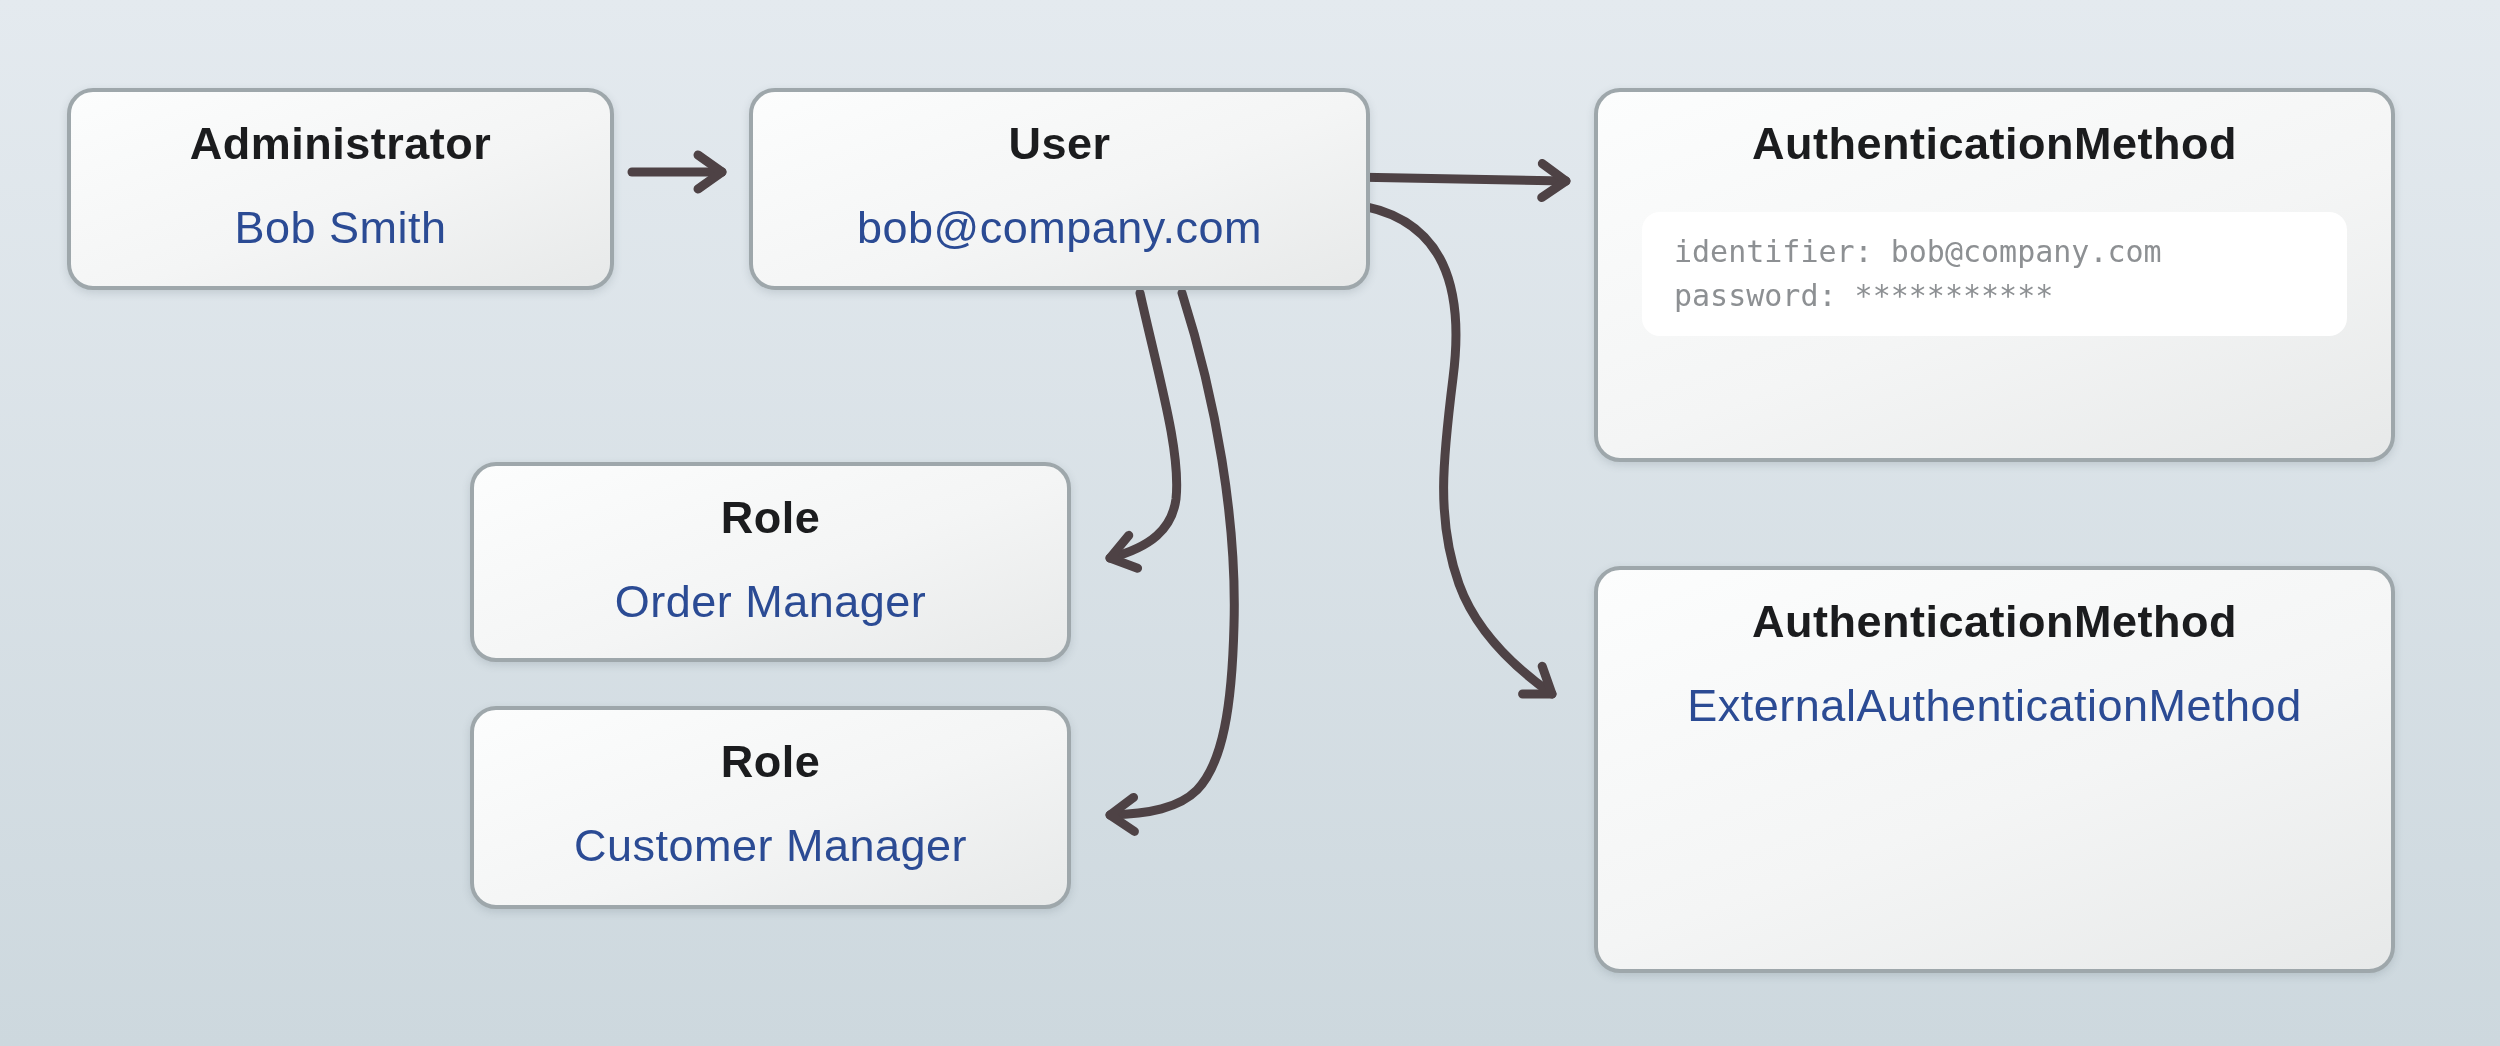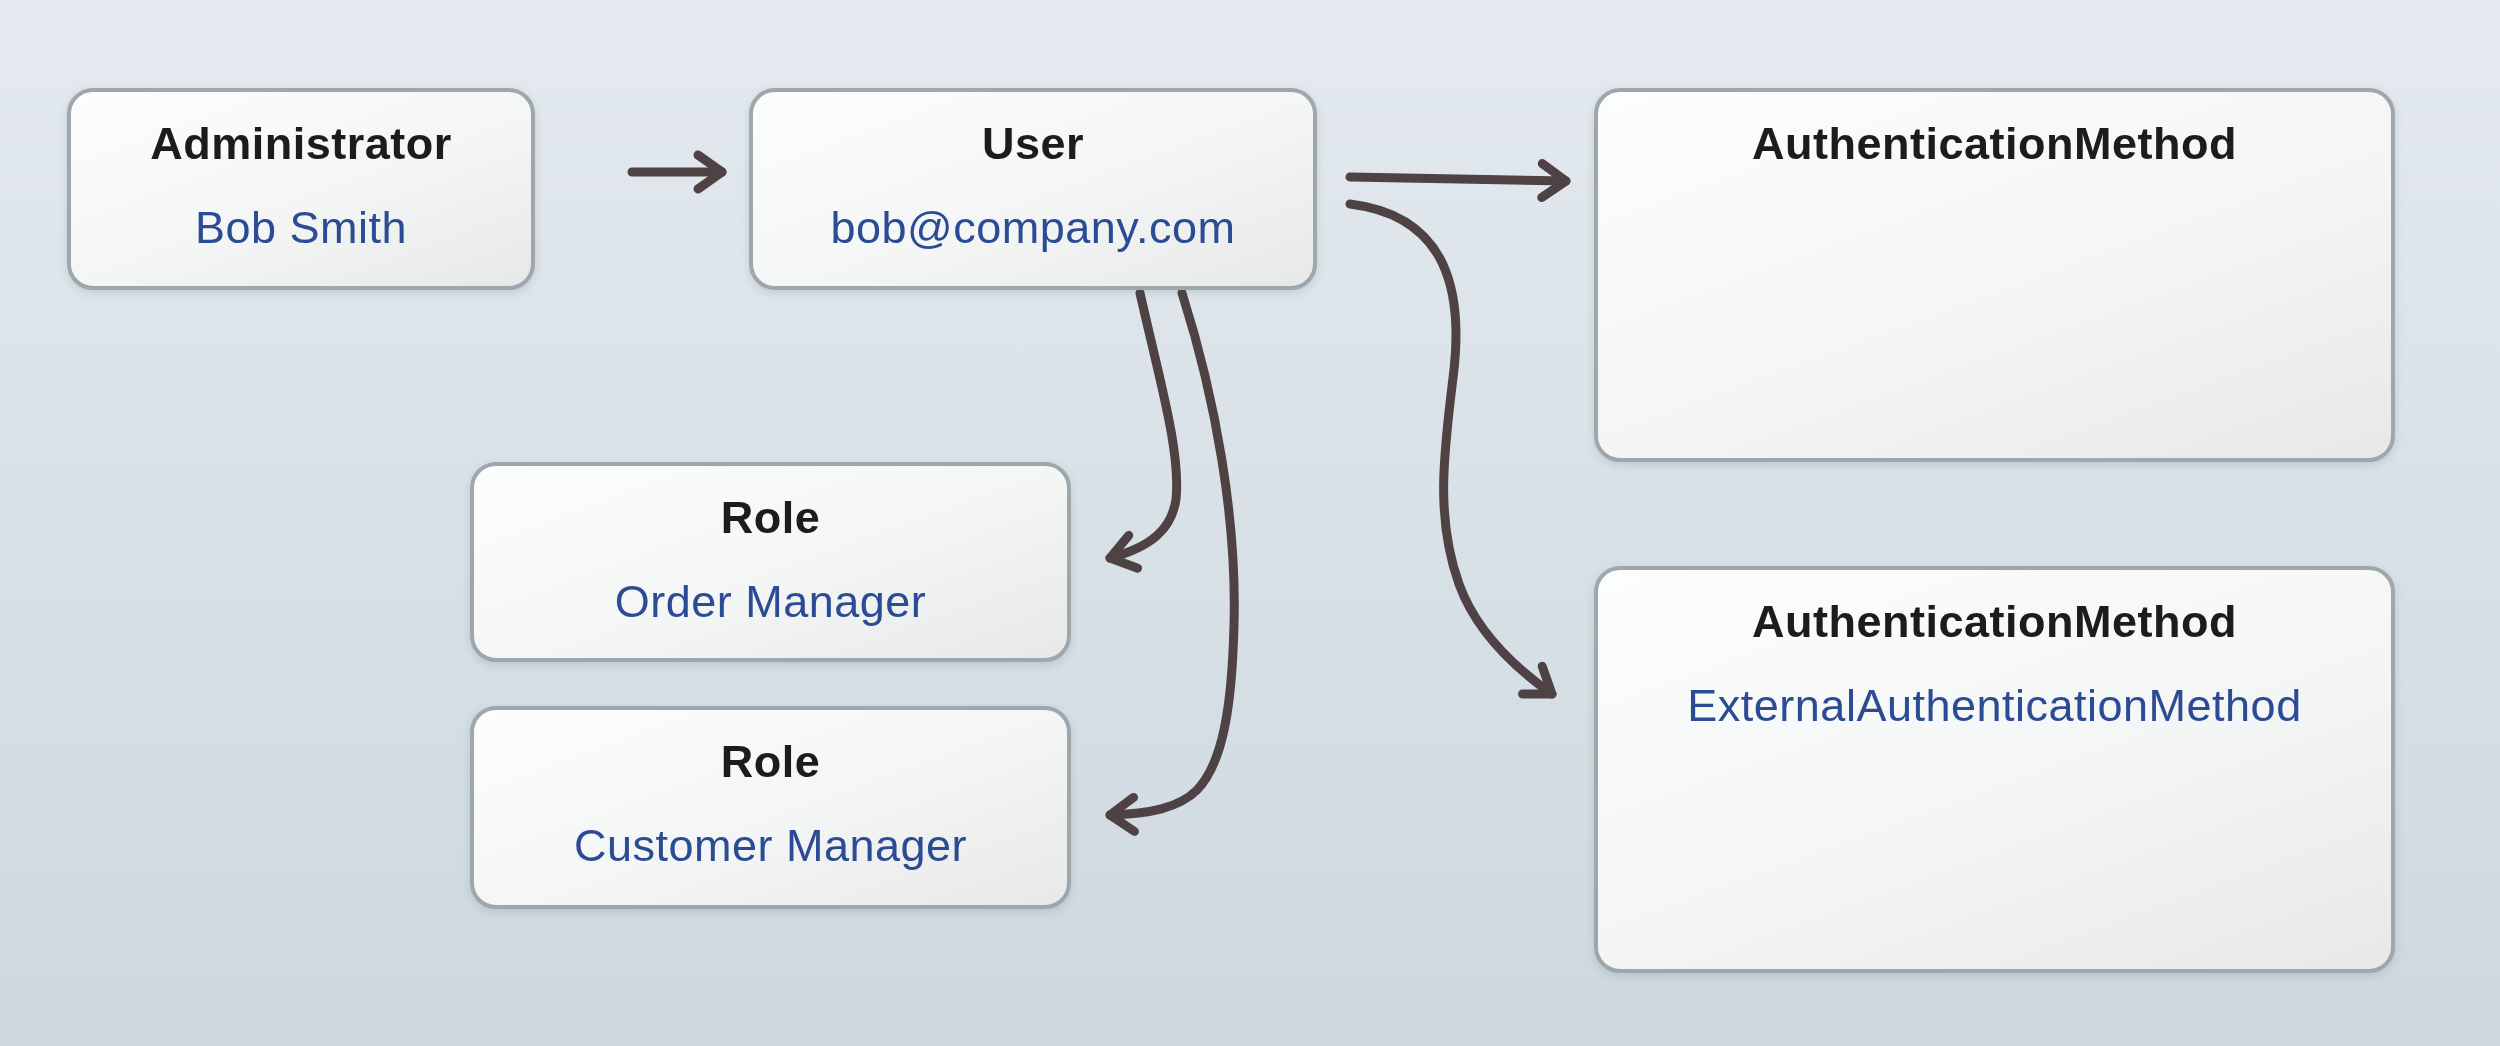--- a/index.html
+++ b/index.html
@@ -72,22 +72,22 @@
     padding: 18px 32px;
   }
   .mono-line {
     font-family: "DejaVu Sans Mono", monospace;
     font-size: 30px;
     line-height: 44px;
     color: var(--mono-text, #8d9093);
     white-space: pre;
   }
   
-  .pos-administrator { left: 67px;   top: 88px;  width: 468px; height: 202px; }
-  .pos-user          { left: 749px;  top: 88px;  width: 568px; height: 202px; }
+  .pos-administrator { left: 67px;   top: 88px;  width: 547px; height: 202px; }
+  .pos-user          { left: 749px;  top: 88px;  width: 621px; height: 202px; }
   .pos-native-auth   { left: 1594px; top: 88px;  width: 801px; height: 374px; }
   .pos-external-auth { left: 1594px; top: 566px; width: 801px; height: 407px; }
   .pos-role-order    { left: 470px;  top: 462px; width: 601px; height: 200px; }
   .pos-role-customer { left: 470px;  top: 706px; width: 601px; height: 203px; }
 </style>
 </head>
 <body>
 
 <div class="canvas">
 
@@ -109,20 +109,24 @@
     <div class="card-value">Bob Smith</div>
   </div>
 
   <div class="card pos-user">
     <div class="card-title">User</div>
     <div class="card-value">bob@company.com</div>
   </div>
 
   <div class="card pos-native-auth">
     <div class="card-title">AuthenticationMethod</div>
+    <div class="panel">
+      <div class="mono-line">identifier: bob@company.com</div>
+      <div class="mono-line">password: ***********</div>
+    </div>
   </div>
 
   <div class="card pos-external-auth">
     <div class="card-title">AuthenticationMethod</div>
     <div class="card-value">ExternalAuthenticationMethod</div>
   </div>
 
   <div class="card pos-role-order">
     <div class="card-title">Role</div>
     <div class="card-value">Order Manager</div>

